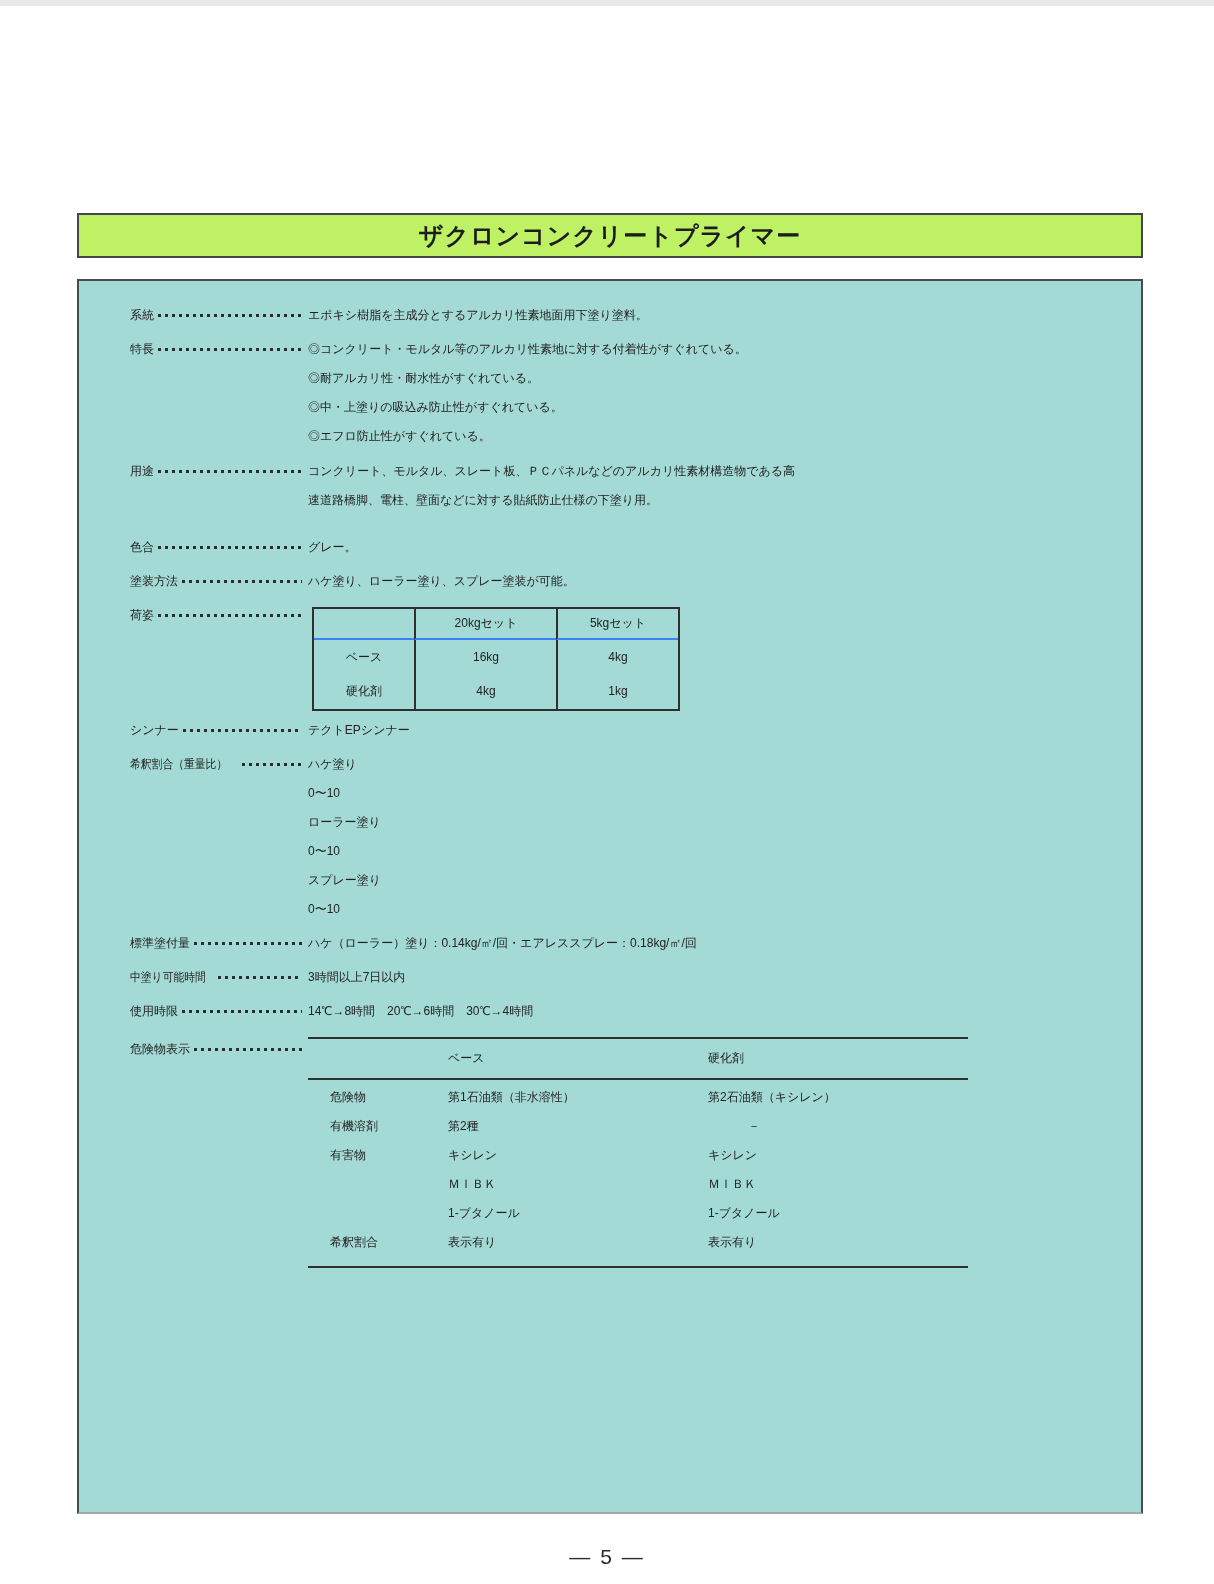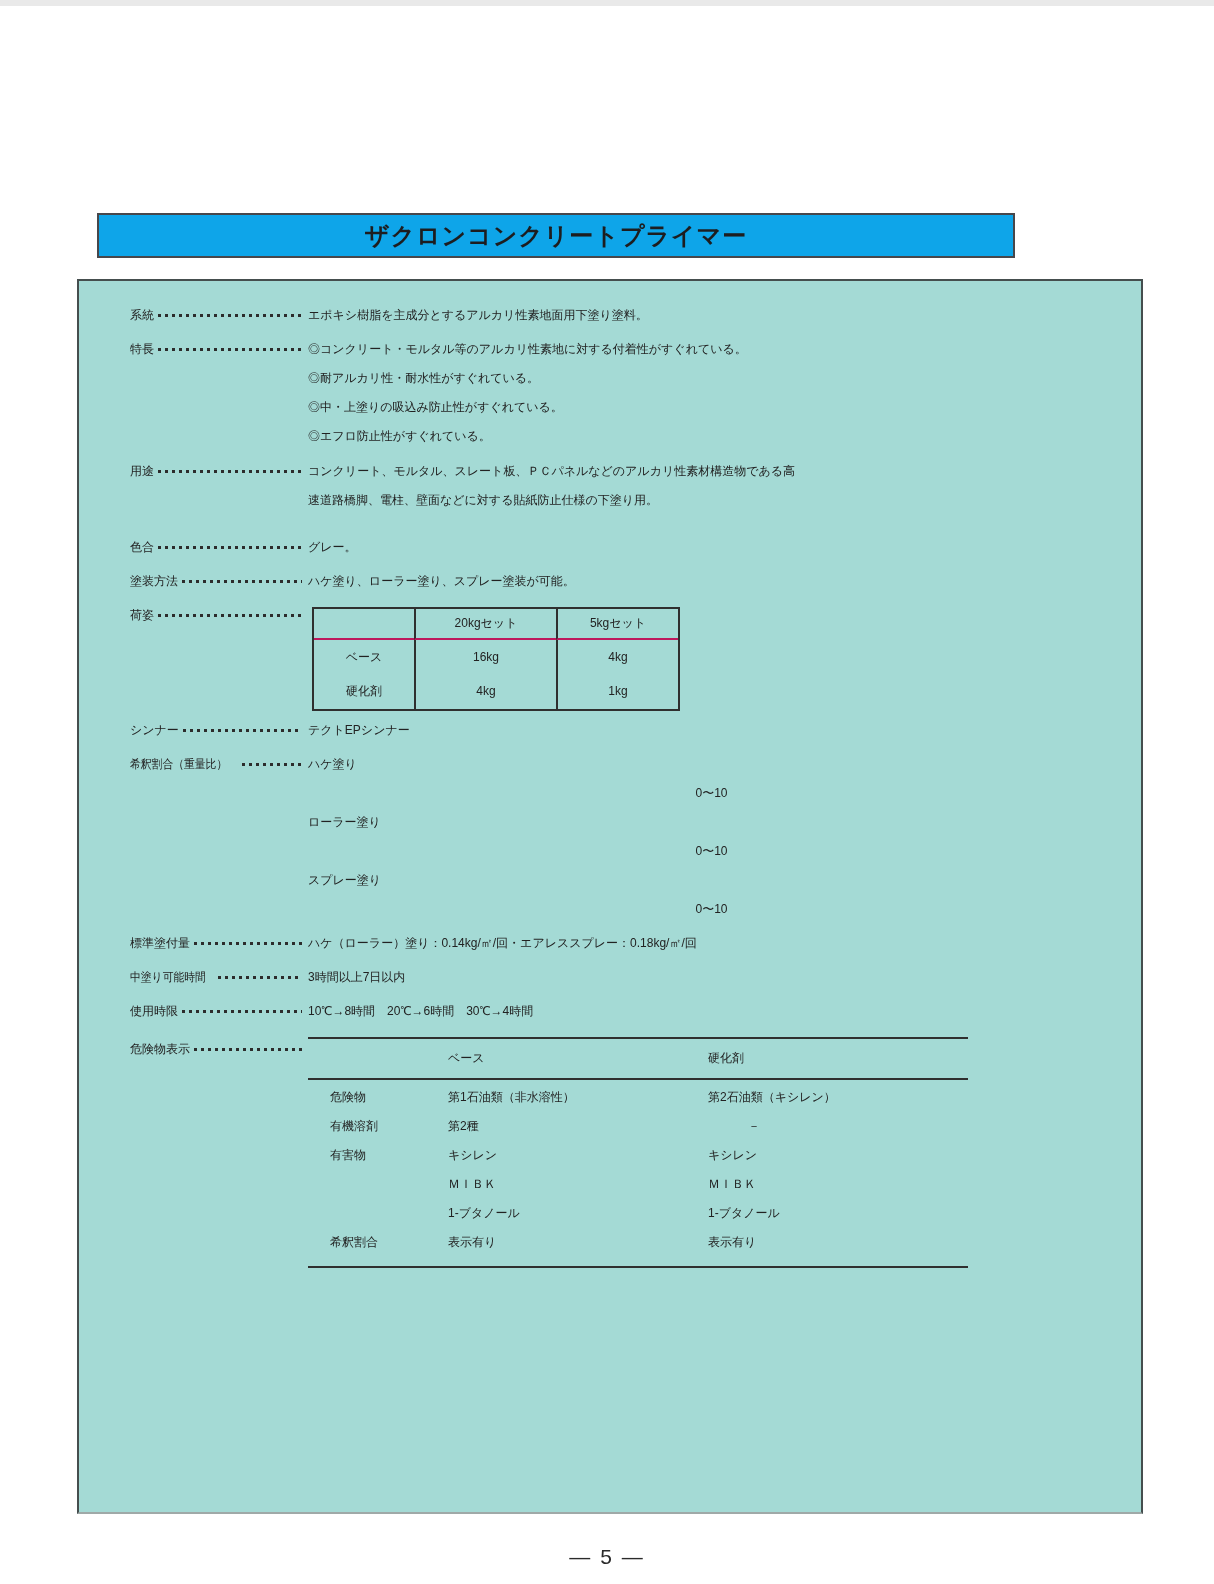--- a/index.html
+++ b/index.html
@@ -11,28 +11,27 @@
     position:relative;
     overflow:hidden;
   }
   .topbar {
     position:absolute; left:0; top:0;
     width:1214px; height:6px;
     background:#e9e9e9;
   }
   .title-bar {
     position:absolute; left:77px; top:213px;
-    width:918px; height:45px;
+    width:1066px; height:45px;
     box-sizing:border-box;
-    background:#0ea5e9;
+    background:#bef264;
     border:2px solid #47474b;
     display:flex; align-items:center; justify-content:center;
     font-size:24px; font-weight:bold; color:#1d1d1f;
     letter-spacing:1px;
-    margin-left:20px;
   }
   .sheet {
     position:absolute; left:77px; top:279px;
     width:1066px; height:1235px;
     box-sizing:border-box;
     background:#a4dad5;
     border:2px solid #454e4e;
     border-bottom-color:#9fa9a8;
     padding:20px 26px 16px 51px;
     font-size:12px; line-height:29px;
@@ -59,26 +58,26 @@
   
   .pkg-table {
     display:inline-grid;
     grid-template-columns:100px 142px 122px;
     grid-template-rows:31px 34px 35px;
     border:2px solid #2f2f2f;
     margin:6px 0 0 4px;
   }
   .pkg-cell { display:flex; align-items:center; justify-content:center; white-space:nowrap; }
   .pkg-colsep { border-left:2px solid #2f2f2f; }
-  .pkg-head { border-bottom:2px solid #be185d; }
+  .pkg-head { border-bottom:2px solid #3b82f6; }
 
   
   .dil-row { display:flex;flex-direction:column; }
   .dil-method { display:inline-block; width:178px; white-space:nowrap; }
-  .dil-range { white-space:nowrap;text-align:center; }
+  .dil-range { white-space:nowrap; }
 
   
   .hz-table { width:660px; margin-top:2px; }
   .hz-head {
     display:flex;
     border-top:2px solid #2f2f2f;
     border-bottom:2px solid #2f2f2f;
     padding:5px 0;
   }
   .hz-body { border-bottom:2px solid #2f2f2f; padding:3px 0 9px; }
@@ -230,21 +229,21 @@
       <div class="value-line">3時間以上7日以内</div>
     </div>
   </div>
 
   <div class="spec-row">
     <div class="label-cell">
       <span class="label-text">使用時限</span>
       <span class="leader"></span>
     </div>
     <div class="value-cell">
-      <div class="value-line">10℃→8時間　20℃→6時間　30℃→4時間</div>
+      <div class="value-line">14℃→8時間　20℃→6時間　30℃→4時間</div>
     </div>
   </div>
 
   <div class="spec-row" style="margin-top:9px;">
     <div class="label-cell">
       <span class="label-text">危険物表示</span>
       <span class="leader"></span>
     </div>
     <div class="value-cell">
       <div class="hz-table">

